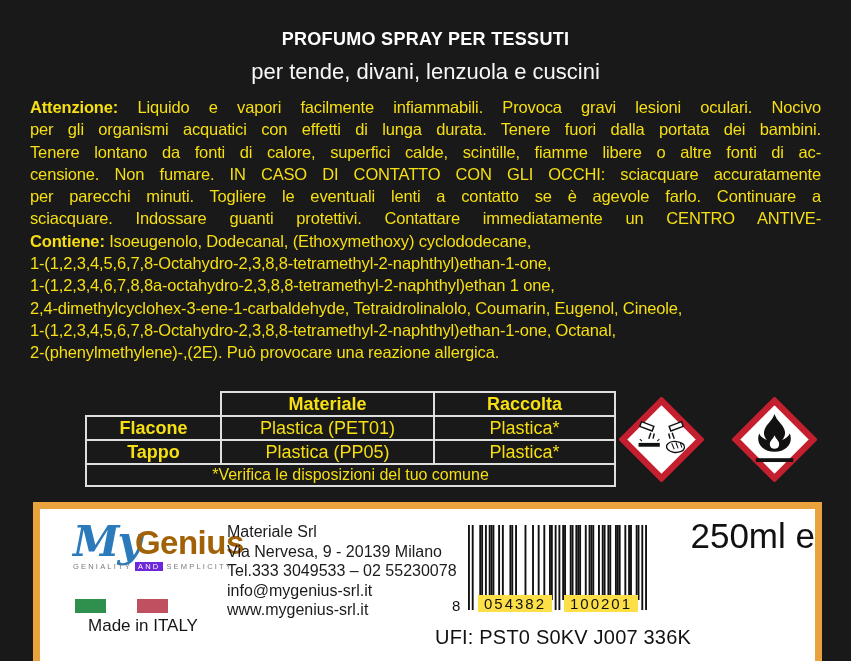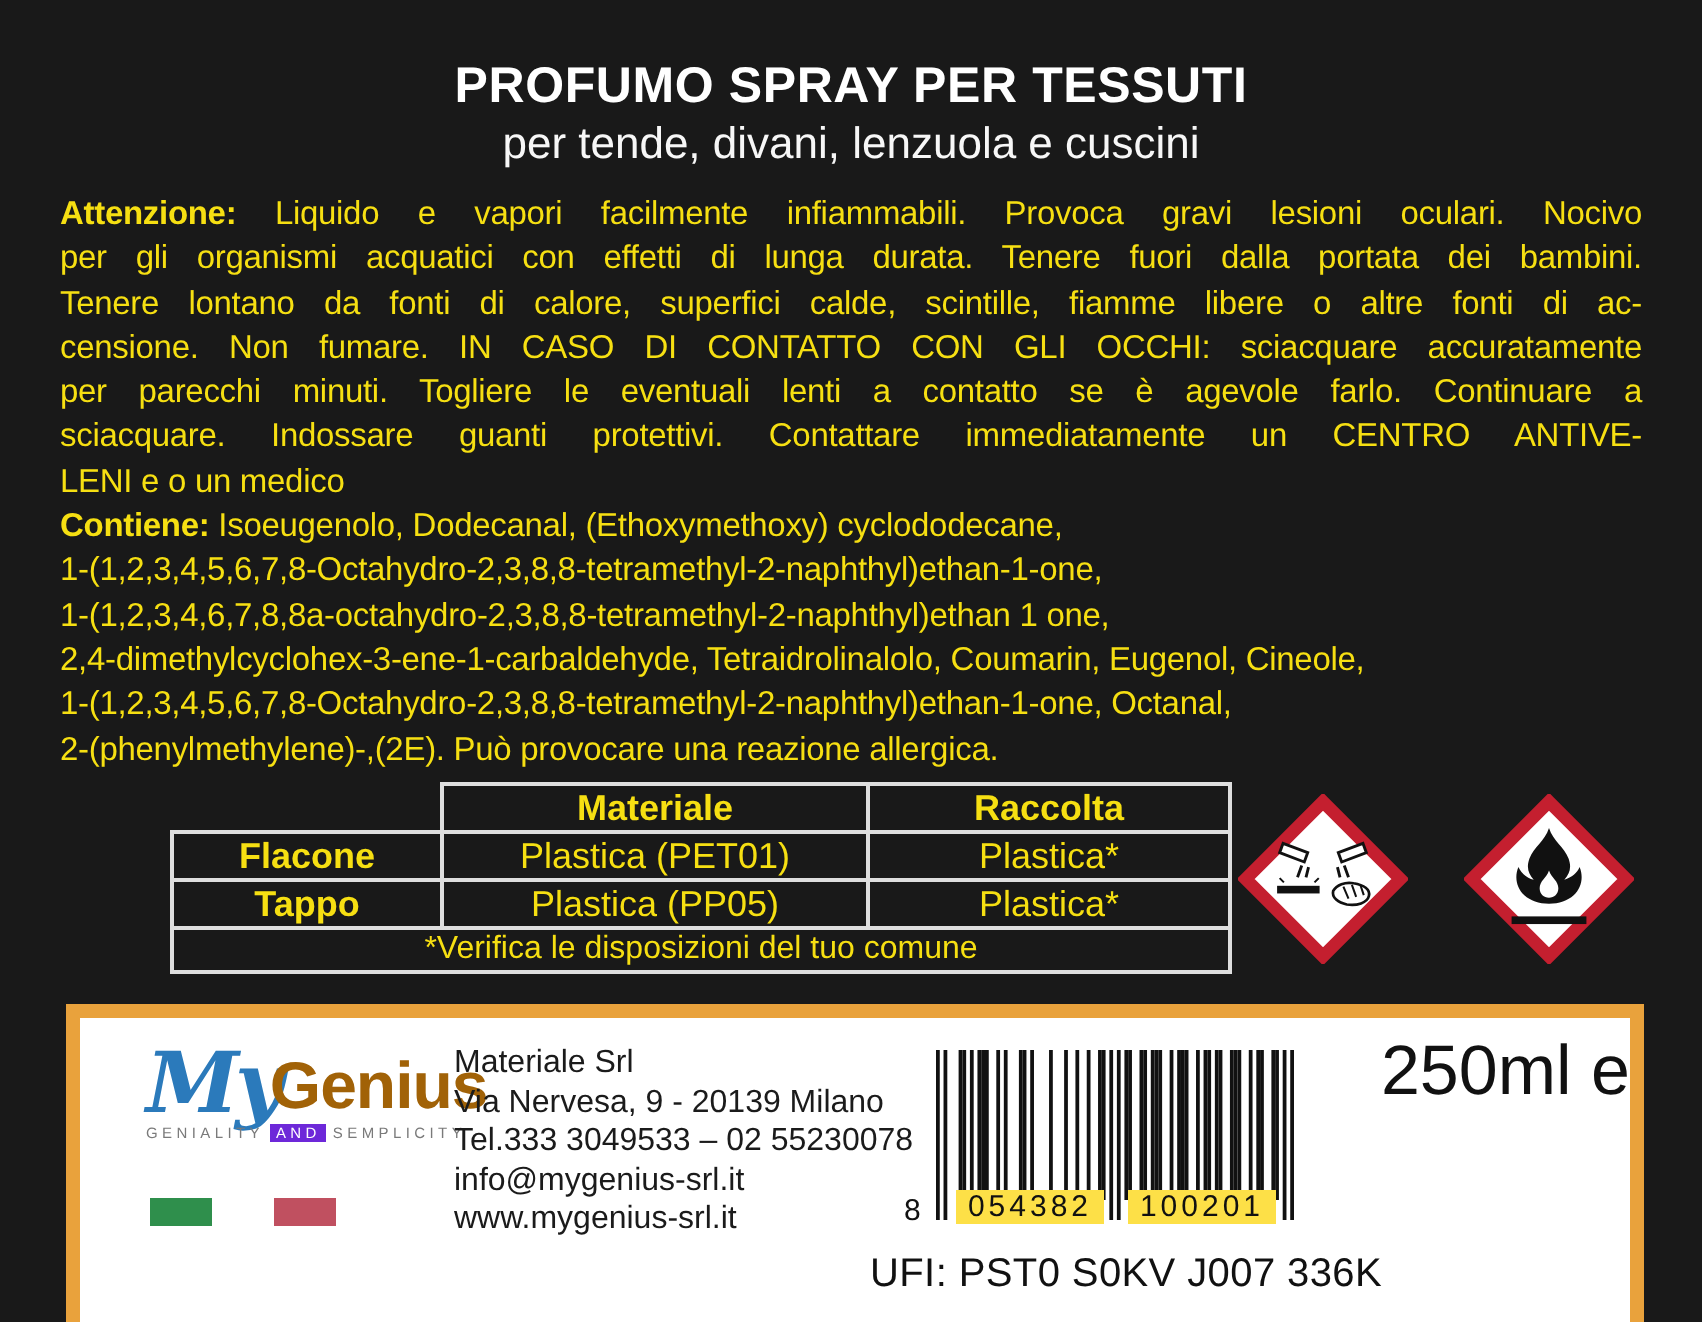--- a/index.html
+++ b/index.html
@@ -2,21 +2,21 @@
 <html><head>
 <meta charset="utf-8">
 <style>
   * { margin:0; padding:0; box-sizing:border-box; }
   html,body { width:851px; height:661px; background:#191919; }
   body { font-family:"Liberation Sans", sans-serif; position:relative; overflow:hidden; }
 
   .label { position:absolute; left:0; top:0; width:851px; height:661px; background:#191919; overflow:hidden; }
 
   .title { position:absolute; top:29px; left:0; width:851px; text-align:center;
-           color:#ffffff; font-size:25px; font-weight:bold; letter-spacing:.3px; }
+           color:#ffffff; font-size:18px; font-weight:bold; letter-spacing:.3px; }
   .subtitle { position:absolute; top:59px; left:0; width:851px; text-align:center;
               color:#f7f7f7; font-size:22px; }
 
   .textblock { position:absolute; top:96px; left:30px; width:791px;
                color:#f6df12; font-size:16.5px; line-height:22.3px; letter-spacing:-.15px; }
   .tline { height:22.3px; white-space:nowrap; }
   .jline { text-align:justify; text-align-last:justify; white-space:normal; }
   .lead  { font-weight:bold; }
 
   table.rtable { position:absolute; left:85px; top:391px; border-collapse:collapse;
@@ -79,21 +79,20 @@
   <div class="title">PROFUMO SPRAY PER TESSUTI</div>
   <div class="subtitle">per tende, divani, lenzuola e cuscini</div>
 
   <div class="textblock">
     <div class="tline jline"><span class="lead">Attenzione:</span> <span>Liquido e vapori facilmente infiammabili. Provoca gravi lesioni oculari. Nocivo</span></div>
     <div class="tline jline">per gli organismi acquatici con effetti di lunga durata. Tenere fuori dalla portata dei bambini.</div>
     <div class="tline jline">Tenere lontano da fonti di calore, superfici calde, scintille, fiamme libere o altre fonti di ac-</div>
     <div class="tline jline">censione. Non fumare. IN CASO DI CONTATTO CON GLI OCCHI: sciacquare accuratamente</div>
     <div class="tline jline">per parecchi minuti. Togliere le eventuali lenti a contatto se è agevole farlo. Continuare a</div>
     <div class="tline jline">sciacquare. Indossare guanti protettivi. Contattare immediatamente un CENTRO ANTIVE-</div>
-    <div class="tline">LENI e o un medico</div>
     <div class="tline"><span class="lead">Contiene:</span> <span>Isoeugenolo, Dodecanal, (Ethoxymethoxy) cyclododecane,</span></div>
     <div class="tline">1-(1,2,3,4,5,6,7,8-Octahydro-2,3,8,8-tetramethyl-2-naphthyl)ethan-1-one,</div>
     <div class="tline">1-(1,2,3,4,6,7,8,8a-octahydro-2,3,8,8-tetramethyl-2-naphthyl)ethan 1 one,</div>
     <div class="tline">2,4-dimethylcyclohex-3-ene-1-carbaldehyde, Tetraidrolinalolo, Coumarin, Eugenol, Cineole,</div>
     <div class="tline">1-(1,2,3,4,5,6,7,8-Octahydro-2,3,8,8-tetramethyl-2-naphthyl)ethan-1-one, Octanal,</div>
     <div class="tline">2-(phenylmethylene)-,(2E). Può provocare una reazione allergica.</div>
   </div>
 
   <table class="rtable">
     <tbody>
@@ -142,20 +141,21 @@
     <div class="logoblock">
       <div class="brandline">
         <span class="logo-my">My</span><span class="logo-genius">Genius</span>
       </div>
       <div class="tagline">
         <span>GENIALITY</span><span class="tag-and">AND</span><span>SEMPLICITY</span>
       </div>
       <div class="flag">
         <span class="flag-green"></span><span class="flag-white"></span><span class="flag-red"></span>
       </div>
+      <div class="made-in">Made in ITALY</div>
     </div>
 
     <div class="company">
       <div>Materiale Srl</div>
       <div>Via Nervesa, 9 - 20139 Milano</div>
       <div>Tel.333 3049533 – 02 55230078</div>
       <div>info@mygenius-srl.it</div>
       <div>www.mygenius-srl.it</div>
     </div>
 

